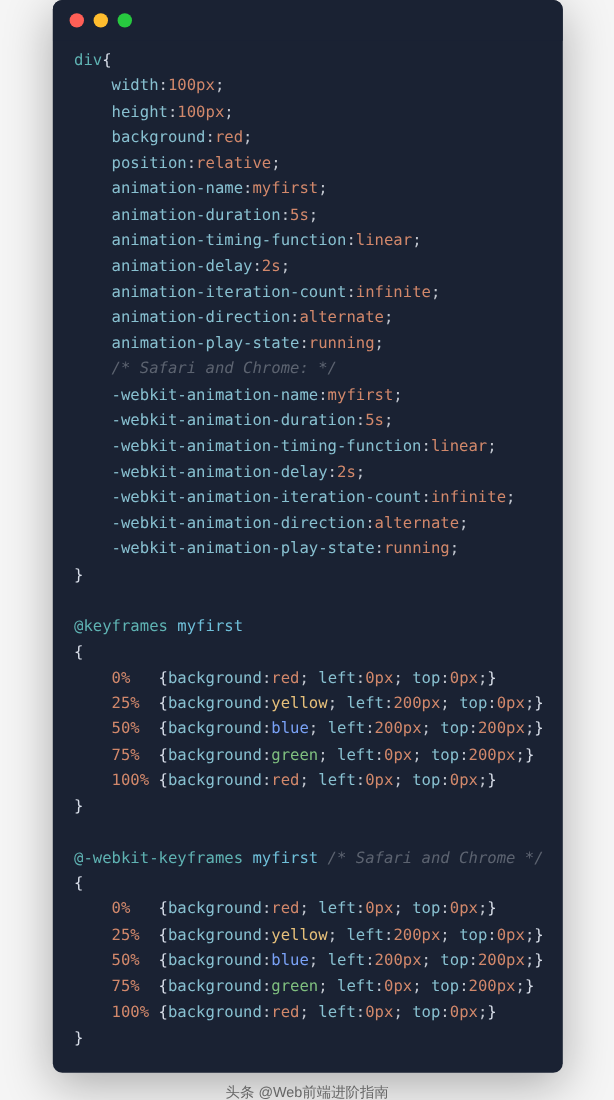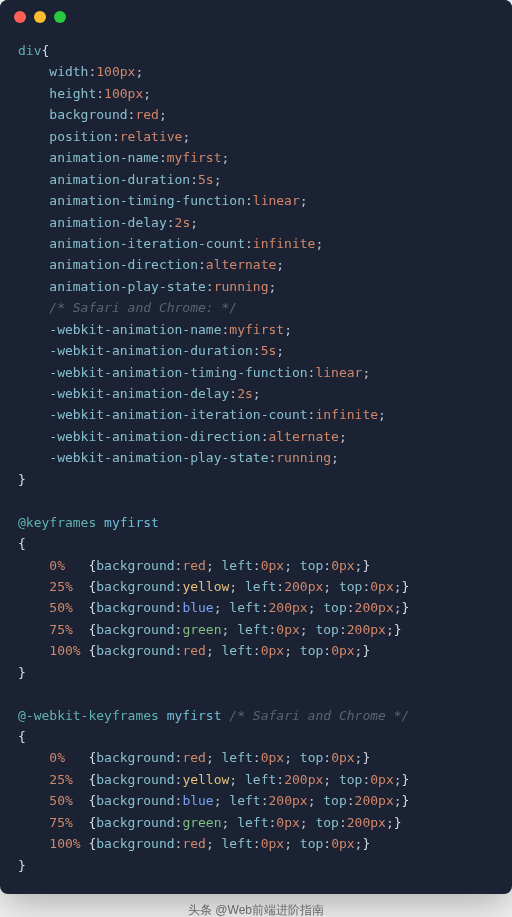--- a/index.html
+++ b/index.html
@@ -4,21 +4,21 @@
 <style>
   * { margin: 0; padding: 0; box-sizing: border-box; }
   body {
     background: #f5f5f5;
     font-family: "SF Mono", Monaco, Menlo, Consolas, monospace;
     display: flex;
     flex-direction: column;
     align-items: center;
   }
   .window {
-    width: 512px;
+    width: 425px;
     background: #1a2233;
     border-radius: 8px;
     overflow: hidden;
     box-shadow: 0 10px 40px rgba(0,0,0,0.3);
   }
   .titlebar {
     height: 34px;
     display: flex;
     align-items: center;
     padding: 0 14px;

